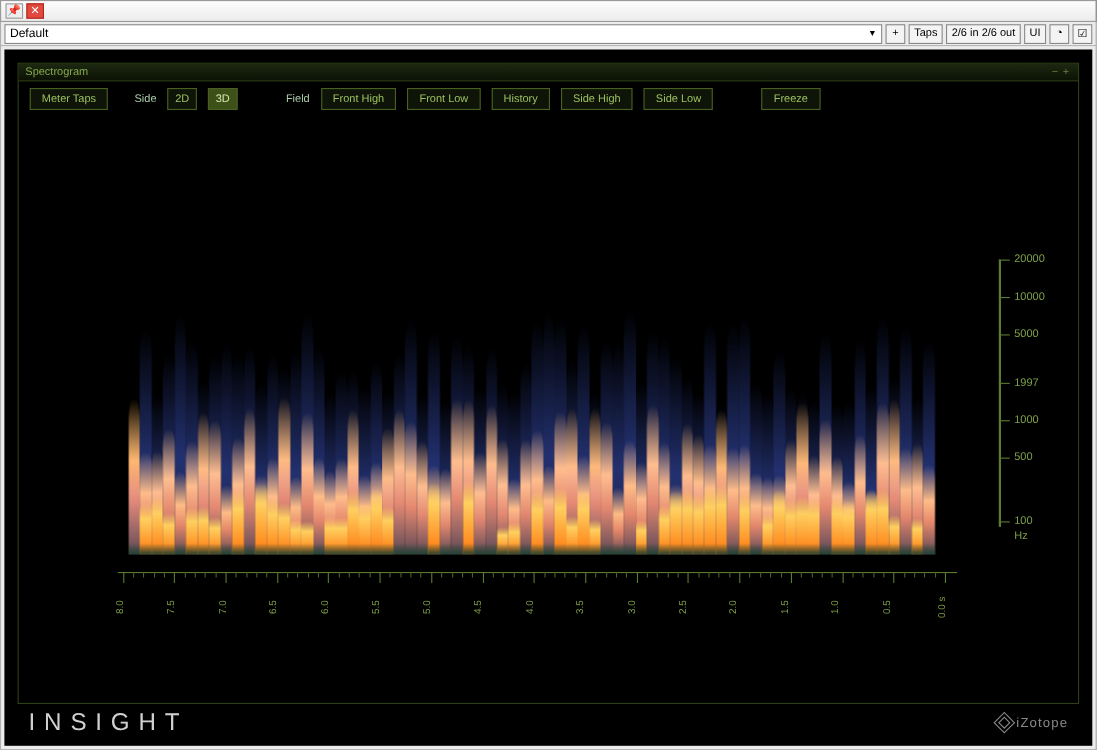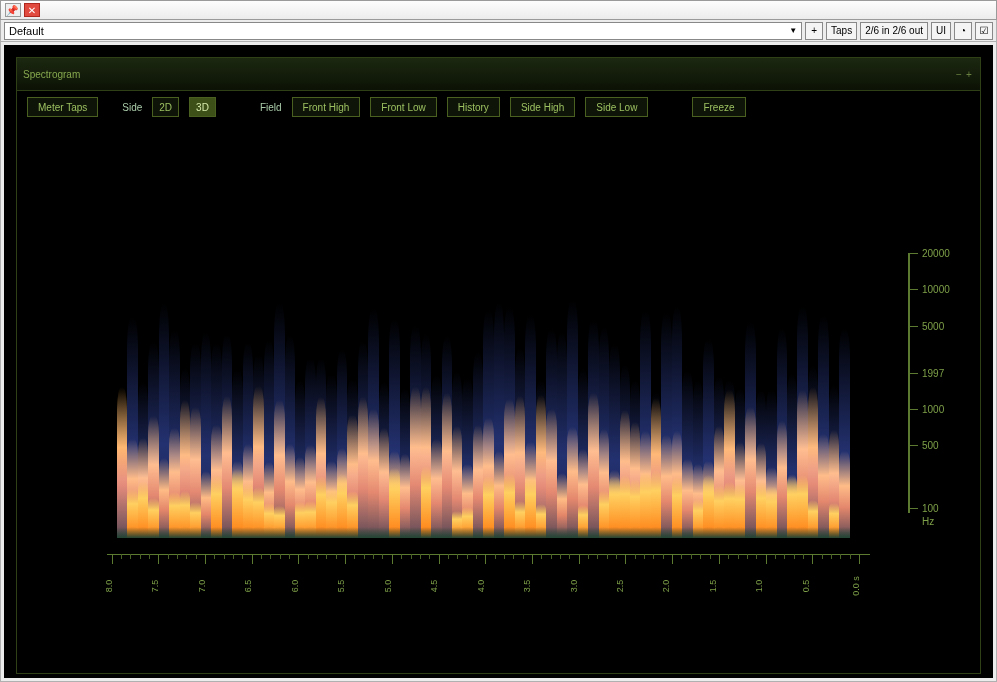--- a/index.html
+++ b/index.html
@@ -86,21 +86,21 @@
     background: #000;
     display: flex;
     flex-direction: column;
     min-height: 0;
   }
   .panel-header {
     height: 16px;
     background: linear-gradient(#1c2810, #0c1205);
     color: #86a84e;
     font-size: 10px;
-    padding: 16px 6px;
+    padding: 4px 6px;
     display: flex; align-items: center;
     border-bottom: 1px solid #2f4016;
   }
   .panel-header-title { flex: 1; }
   .panel-header-ctrl { width: 10px; text-align: center; color: #6a8040; cursor: pointer; }
 
   .panel-toolbar {
     height: 32px;
     display: flex;
     align-items: center;
@@ -1034,15 +1034,22 @@
             <span class="time-label">2.0</span>
             <span class="time-label">1.5</span>
             <span class="time-label">1.0</span>
             <span class="time-label">0.5</span>
             <span class="time-label">0.0 s</span>
           </div>
       </div>
     </div>
 
 
+    <div class="footer">
+      <div class="brand-insight">INSIGHT</div>
+      <div class="brand-izotope">
+        <span class="iz-logo"></span>
+        <span>iZotope</span>
+      </div>
+    </div>
 
   </div>
 </div>
 
 </body></html>

